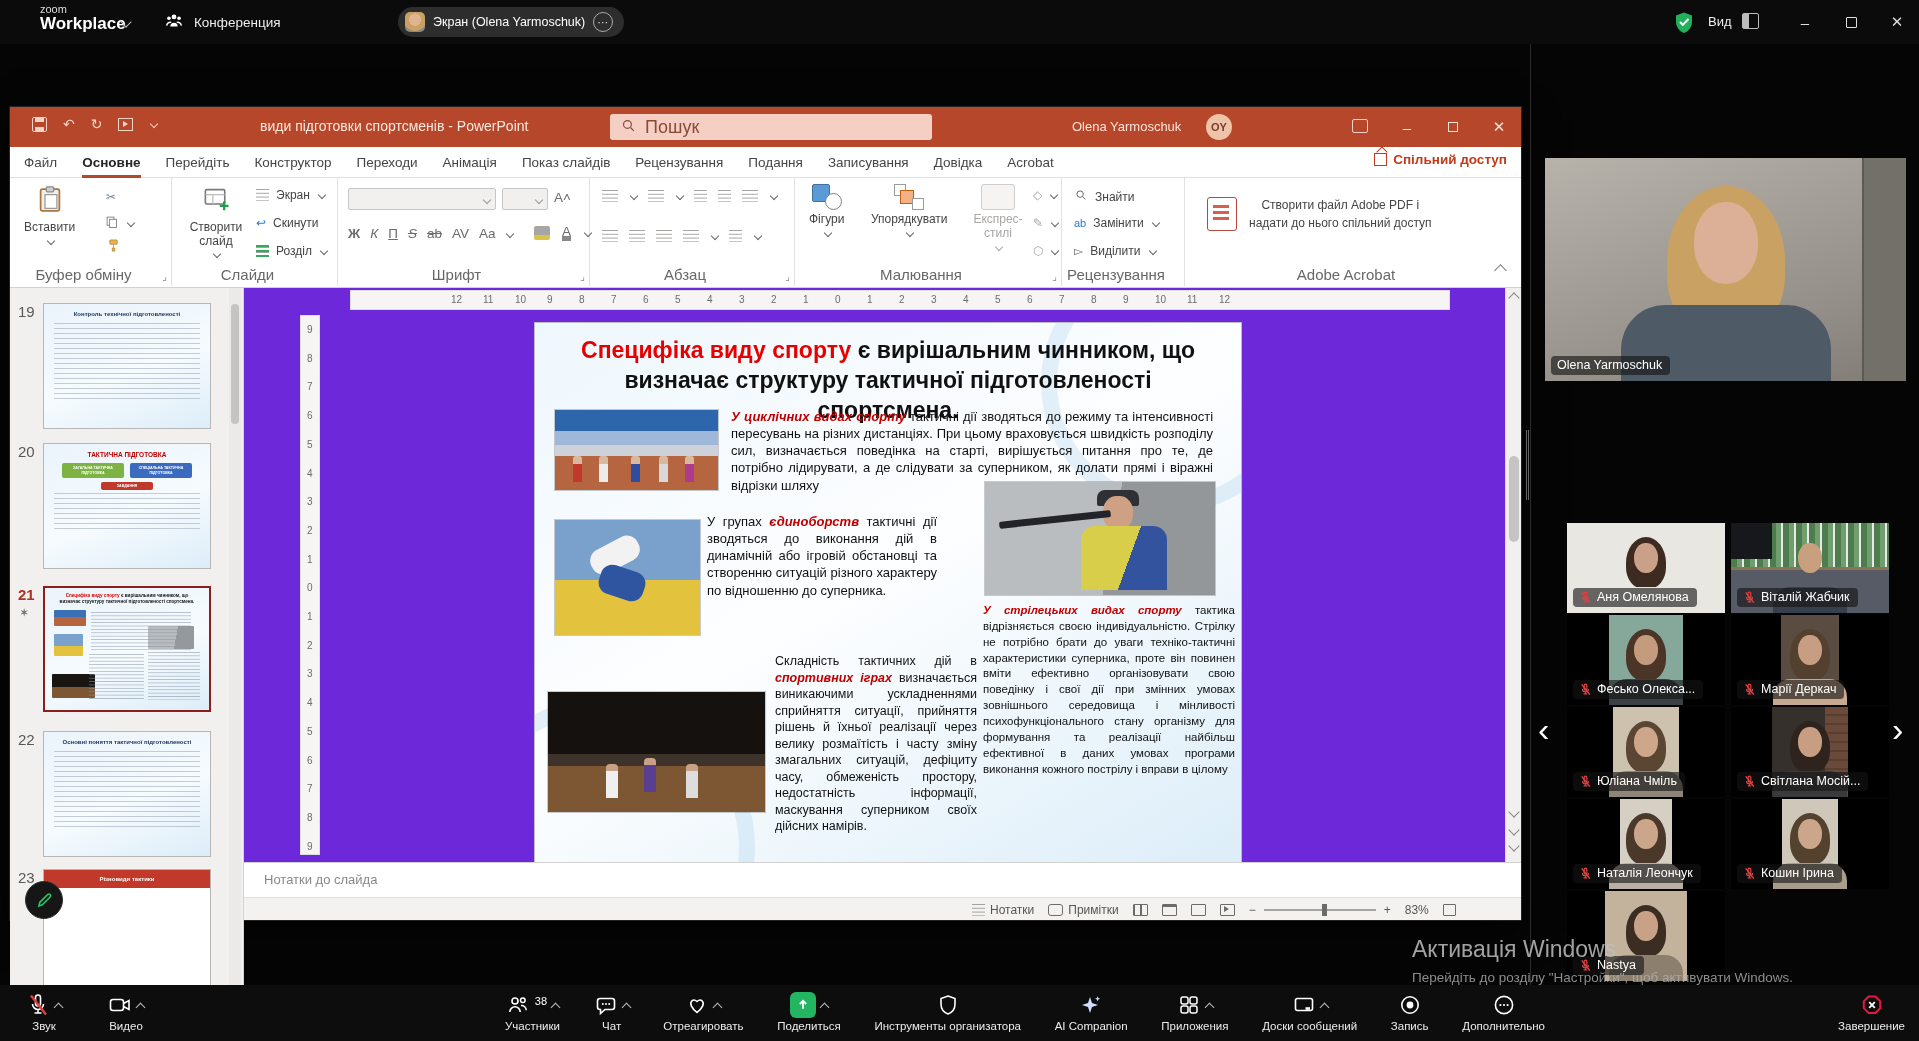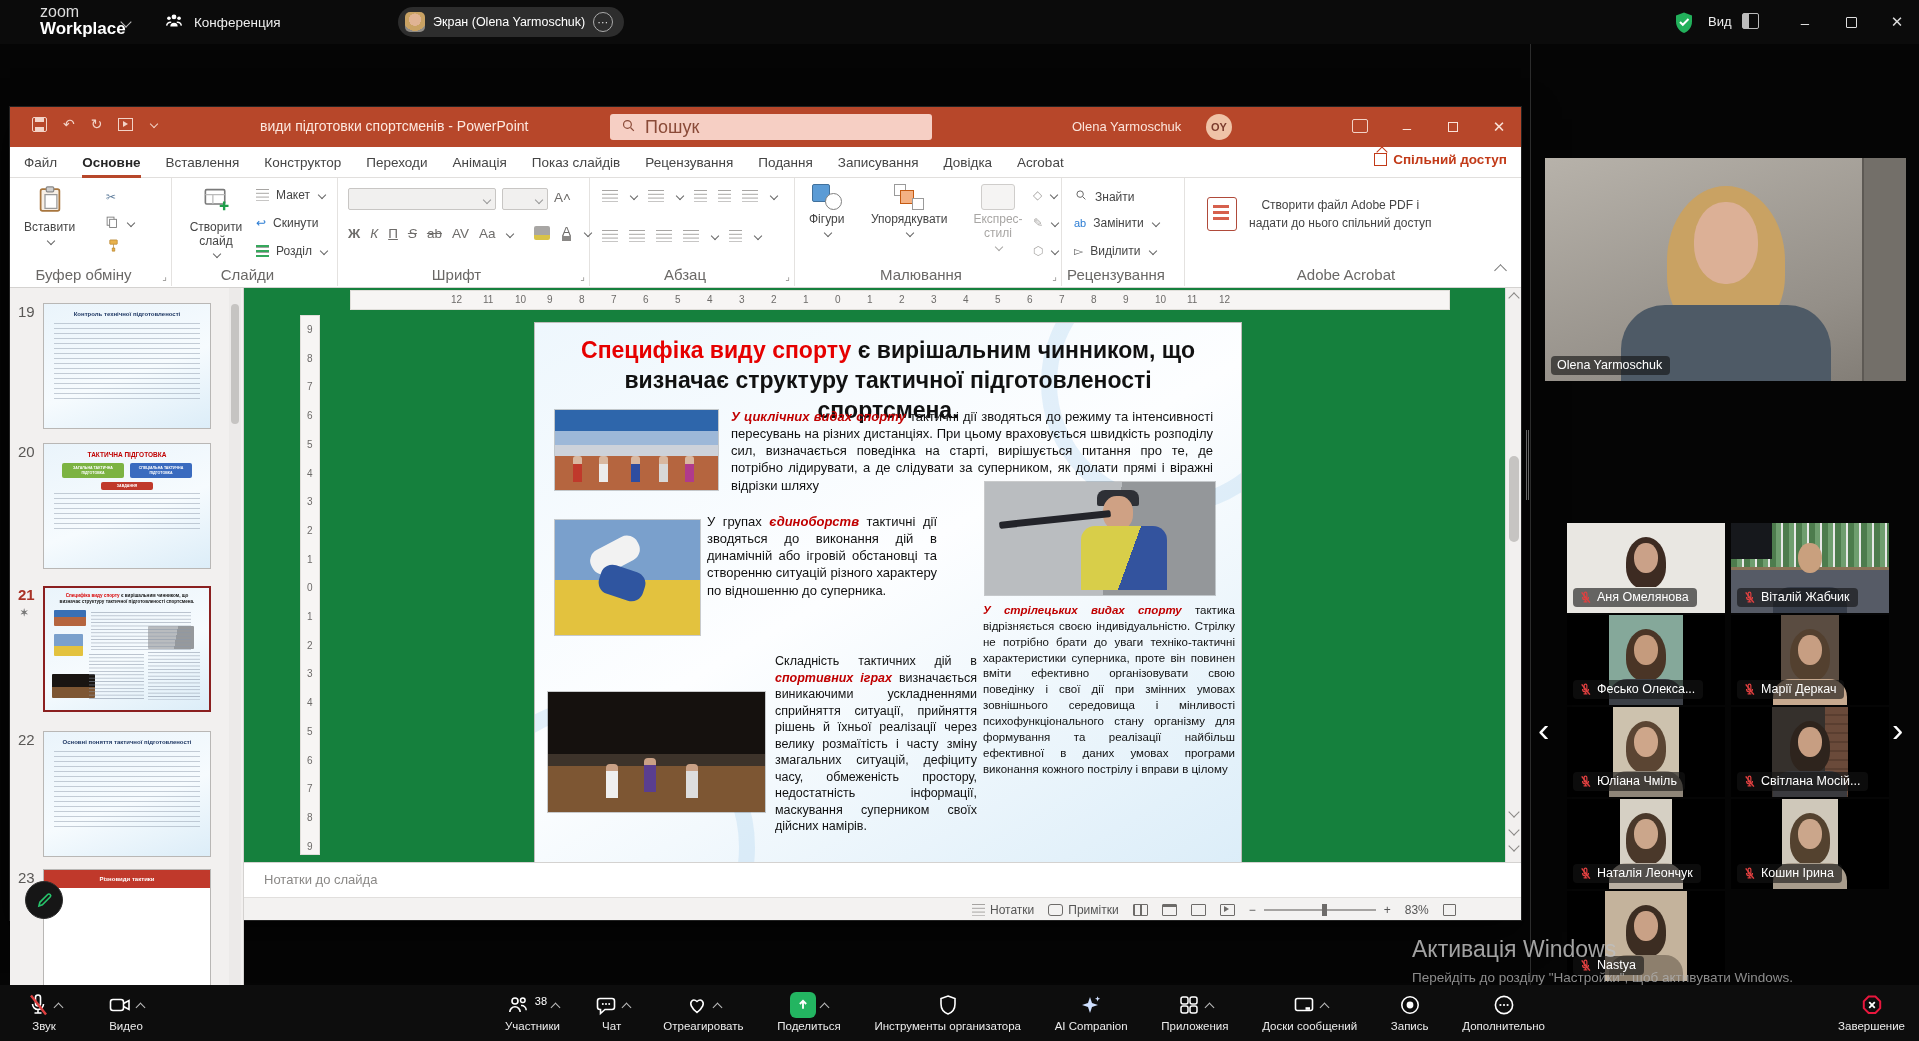--- a/index.html
+++ b/index.html
@@ -3,21 +3,21 @@
 <meta charset="utf-8">
 <style>
   *{box-sizing:border-box;margin:0;padding:0}
   html,body{width:1919px;height:1041px;overflow:hidden;background:#000;
     font-family:"Liberation Sans",sans-serif}
   #stage{position:relative;width:1919px;height:1041px;background:#050505}
 
   
   #zbar{position:absolute;left:0;top:0;width:100%;height:44px;background:#0b0b0b;color:#fff}
   #brand{position:absolute;left:40px;top:4px;line-height:1}
-  #brand .b1{font-size:16px;color:#ddd;display:block}
+  #brand .b1{font-size:11px;color:#ddd;display:block}
   #brand .b2{font-size:17px;font-weight:bold;color:#fff}
   #brand-caret{position:absolute;left:122px;top:18px;width:8px;height:8px;border-right:1.6px solid #bbb;border-bottom:1.6px solid #bbb;transform:rotate(45deg)}
   #meet-tab{position:absolute;left:163px;top:10px;display:flex;gap:9px;align-items:center;font-size:13.5px;color:#eee}
   #screen-tab{position:absolute;left:398px;top:7px;height:30px;min-width:226px;border-radius:15px;background:#2d2d2d;display:flex;align-items:center;gap:8px;padding:0 7px;font-size:12.5px}
   #screen-tab .av{width:20px;height:20px;border-radius:5px;background:
     radial-gradient(circle at 50% 38%,#e0b393 0 38%,#c9a263 39% 70%,#8e8a84 71%)}
   #screen-tab .more{width:20px;height:20px;border:1.3px solid #aaa;border-radius:50%;display:flex;align-items:center;justify-content:center;font-size:11px;color:#ddd;letter-spacing:1px}
   #shield-ok{position:absolute;left:1672px;top:10px;width:24px;height:24px}
   #view-lbl{position:absolute;left:1708px;top:14px;font-size:13px;color:#eee}
   #view-ico{position:absolute;left:1742px;top:13px;width:17px;height:16px;border:1.4px solid #bbb;border-radius:2px;background:linear-gradient(90deg,#bbb 0 6px,transparent 6px)}
@@ -104,21 +104,21 @@
   .t21 .ph{position:absolute;border-radius:1px}
   .t21 .p1{left:9px;top:22px;width:32px;height:16px;background:linear-gradient(#3a70b5 0 45%,#b5653f 45%)}
   .t21 .p2{left:9px;top:46px;width:29px;height:22px;background:linear-gradient(#7aa0cc 0 55%,#e3c23e 55%)}
   .t21 .p3{left:7px;top:86px;width:43px;height:24px;background:linear-gradient(#191512 0 55%,#7d5633 55%)}
   .t21 .p4{left:103px;top:38px;width:46px;height:23px;background:linear-gradient(100deg,#b9bcbf 0 60%,#96999c 60%)}
   .t21 .tl{position:absolute;background:linear-gradient(#8b97a8 1px,transparent 1px);background-size:100% 3.4px;opacity:.6}
   .t21 .la{left:46px;top:24px;width:100px;height:38px}
   .t21 .lb{left:44px;top:66px;width:55px;height:46px}
   .t21 .lc{left:103px;top:64px;width:52px;height:48px}
 
-  #canvas{position:absolute;left:234px;top:0;width:1277px;height:574px;background:#15803d;overflow:hidden}
+  #canvas{position:absolute;left:234px;top:0;width:1277px;height:574px;background:#6d28d9;overflow:hidden}
   #hruler{position:absolute;left:106px;top:2px;width:1100px;height:20px;background:#f7f5f4;border:1px solid #e0deda}
   #hruler span{position:absolute;top:3px;font-size:10px;color:#6d6b69}
   #vruler{position:absolute;left:56px;top:27px;width:20px;height:540px;background:#f7f5f4;border:1px solid #e0deda}
   #vruler span{position:absolute;left:6px;font-size:10px;color:#6d6b69}
   #slide{position:absolute;left:291px;top:35px;width:706px;height:584px;background:linear-gradient(150deg,#eef7fd 0%,#fdfeff 45%,#d9ecf8 100%);box-shadow:0 0 0 1px #bfbdbb;overflow:hidden}
   .deco{position:absolute;border-radius:50%;border:16px solid rgba(170,210,238,.30)}
   #slide-title{position:absolute;left:28px;right:28px;top:13px;text-align:center;font-size:23px;font-weight:bold;line-height:1.3;color:#111}
   #slide-title .r{color:#e60000}
   .photo{position:absolute;box-shadow:0 0 0 1px rgba(0,0,0,.2)}
   #ph-run{left:20px;top:87px;width:163px;height:80px;background:linear-gradient(#2e66ab 0 26%,#9db8d8 26% 44%,#cdd2da 44% 58%,#b5653f 58%)}
@@ -250,21 +250,21 @@
       <div class="pwbtn" id="p-min">–</div>
       <div class="pwbtn" id="p-max">
           <i></i>
         </div>
       <div class="pwbtn" id="p-close">✕</div>
     </div>
 
     <div id="ptabs">
         <div class="tab">Файл</div>
         <div class="tab active">Основне</div>
-        <div class="tab">Вставлення</div>
+        <div class="tab">Перейдіть</div>
         <div class="tab">Конструктор</div>
         <div class="tab">Переходи</div>
         <div class="tab">Анімація</div>
         <div class="tab">Показ слайдів</div>
         <div class="tab">Рецензування</div>
         <div class="tab">Подання</div>
         <div class="tab">Записування</div>
         <div class="tab">Довідка</div>
         <div class="tab">Acrobat</div>
       </div>
@@ -310,21 +310,21 @@
           <span id="ns-ico"><svg viewBox="0 0 24 24" width="30" height="30">
                 <rect x="3.5" y="4.5" width="15.5" height="11.5" rx="1" fill="#fff" stroke="#7a7a7a" stroke-width="1.3"></rect>
                 <path d="M3.5 8.5h15.5M9.5 8.5v7.5" stroke="#bbb"></path>
                 <path d="M18.5 14v7M15 17.5h7" stroke="#1e9e4a" stroke-width="1.9"></path>
               </svg></span>
             <span>Створити слайд</span>
             <i class="carr"></i>
         </div>
         <div class="smallrow" style="left:84px;top:10px">
             <span class="mli c"></span>
-            <span>Макет</span>
+            <span>Экран</span>
             <i class="carr"></i>
           </div>
         <div class="smallrow" style="left:84px;top:38px">
             <span style="color:#2b7cd3">↩</span>
             <span>Скинути</span>
           </div>
         <div class="smallrow" style="left:84px;top:66px">
             <span class="mli c" style="background:linear-gradient(#1e9e4a 2px,#9a9896 2px 3.3px,transparent 3.3px);background-size:13px 5px"></span>
             <span>Розділ</span>
             <i class="carr"></i>

